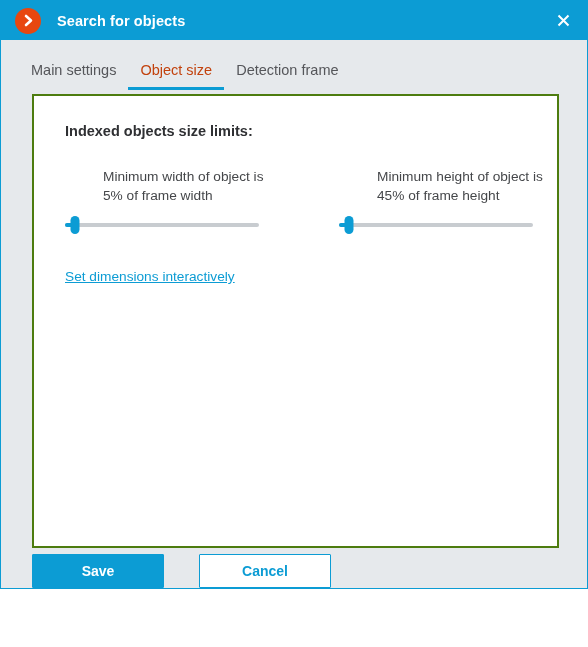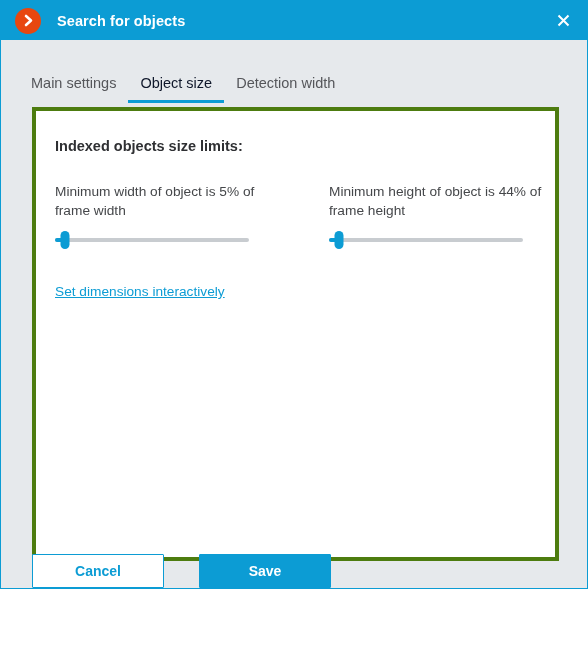--- a/index.html
+++ b/index.html
@@ -82,38 +82,37 @@
   .tab {
     font-size: 14.5px;
     color: #55565a;
     padding: 0 12px 9px 12px;
     cursor: pointer;
     border-bottom: 3px solid transparent;
     white-space: nowrap;
   }
   .tab:first-child { padding-left: 0; }
   .tab.active {
-    color: #0f172a;
+    color: #c2410c;
     border-bottom-color: #0c9cd4;
-    margin-top: 13px;
   }
 
   
   .panel-wrap {
     flex: 1 1 auto;
     padding: 4px 28px 0 31px;
     box-sizing: border-box;
     min-height: 0;
   }
   .panel {
     background: #ffffff;
-    border: 4px solid #4d7c0f;
+    border: 2px solid #4d7c0f;
     height: 454px;
     box-sizing: border-box;
-    padding: 27px 28px 0 19px;
+    padding: 27px 28px 0 31px;
   }
 
   .panel-title {
     font-size: 14.5px;
     font-weight: bold;
     color: #2f3033;
     margin: 0 0 28px 0;
   }
 
   .cols {
@@ -122,20 +121,21 @@
   }
   .col { width: 222px; flex: 0 0 222px; }
 
   .field { margin-bottom: 25px; }
   .field:last-child { margin-bottom: 0; }
   .field-label {
     font-size: 13.7px;
     color: #45474a;
     line-height: 19px;
     margin-bottom: 11px;
+    margin-left: 38px;
   }
 
   
   .slider {
     position: relative;
     height: 18px;
     width: 194px;
   }
   .slider .track {
     position: absolute;
@@ -219,21 +219,21 @@
     <div class="close-btn">
       <svg width="15" height="15" viewBox="0 0 15 15" aria-hidden="true">
         <path d="M2.5 2.5 L12.5 12.5 M12.5 2.5 L2.5 12.5" stroke="#ffffff" stroke-width="2" stroke-linecap="butt"></path>
       </svg>
     </div>
   </div>
 
   <div class="tabbar">
     <div class="tab">Main settings</div>
     <div class="tab active">Object size</div>
-    <div class="tab">Detection width</div>
+    <div class="tab">Detection frame</div>
   </div>
 
   <div class="panel-wrap">
     <div class="panel">
 
       <div class="panel-title">Indexed objects size limits:</div>
 
       <div class="cols">
 
         <div class="col">
@@ -247,32 +247,32 @@
             </div>
           </div>
 
 
           <a class="link">Set dimensions interactively</a>
         </div>
 
         <div class="col">
 
           <div class="field">
-            <div class="field-label">Minimum height of object is 44% of frame height</div>
+            <div class="field-label">Minimum height of object is 45% of frame height</div>
             <div class="slider">
               <div class="track"></div>
               <div class="fill" style="width:9px"></div>
               <div class="thumb" style="left:9.7px"></div>
             </div>
           </div>
 
 
         </div>
       </div>
     </div>
   </div>
 
   <div class="footer">
+    <div class="btn btn-primary">Save</div>
     <div class="btn btn-secondary">Cancel</div>
-    <div class="btn btn-primary">Save</div>
   </div>
 
 </div>
 
 </body></html>

